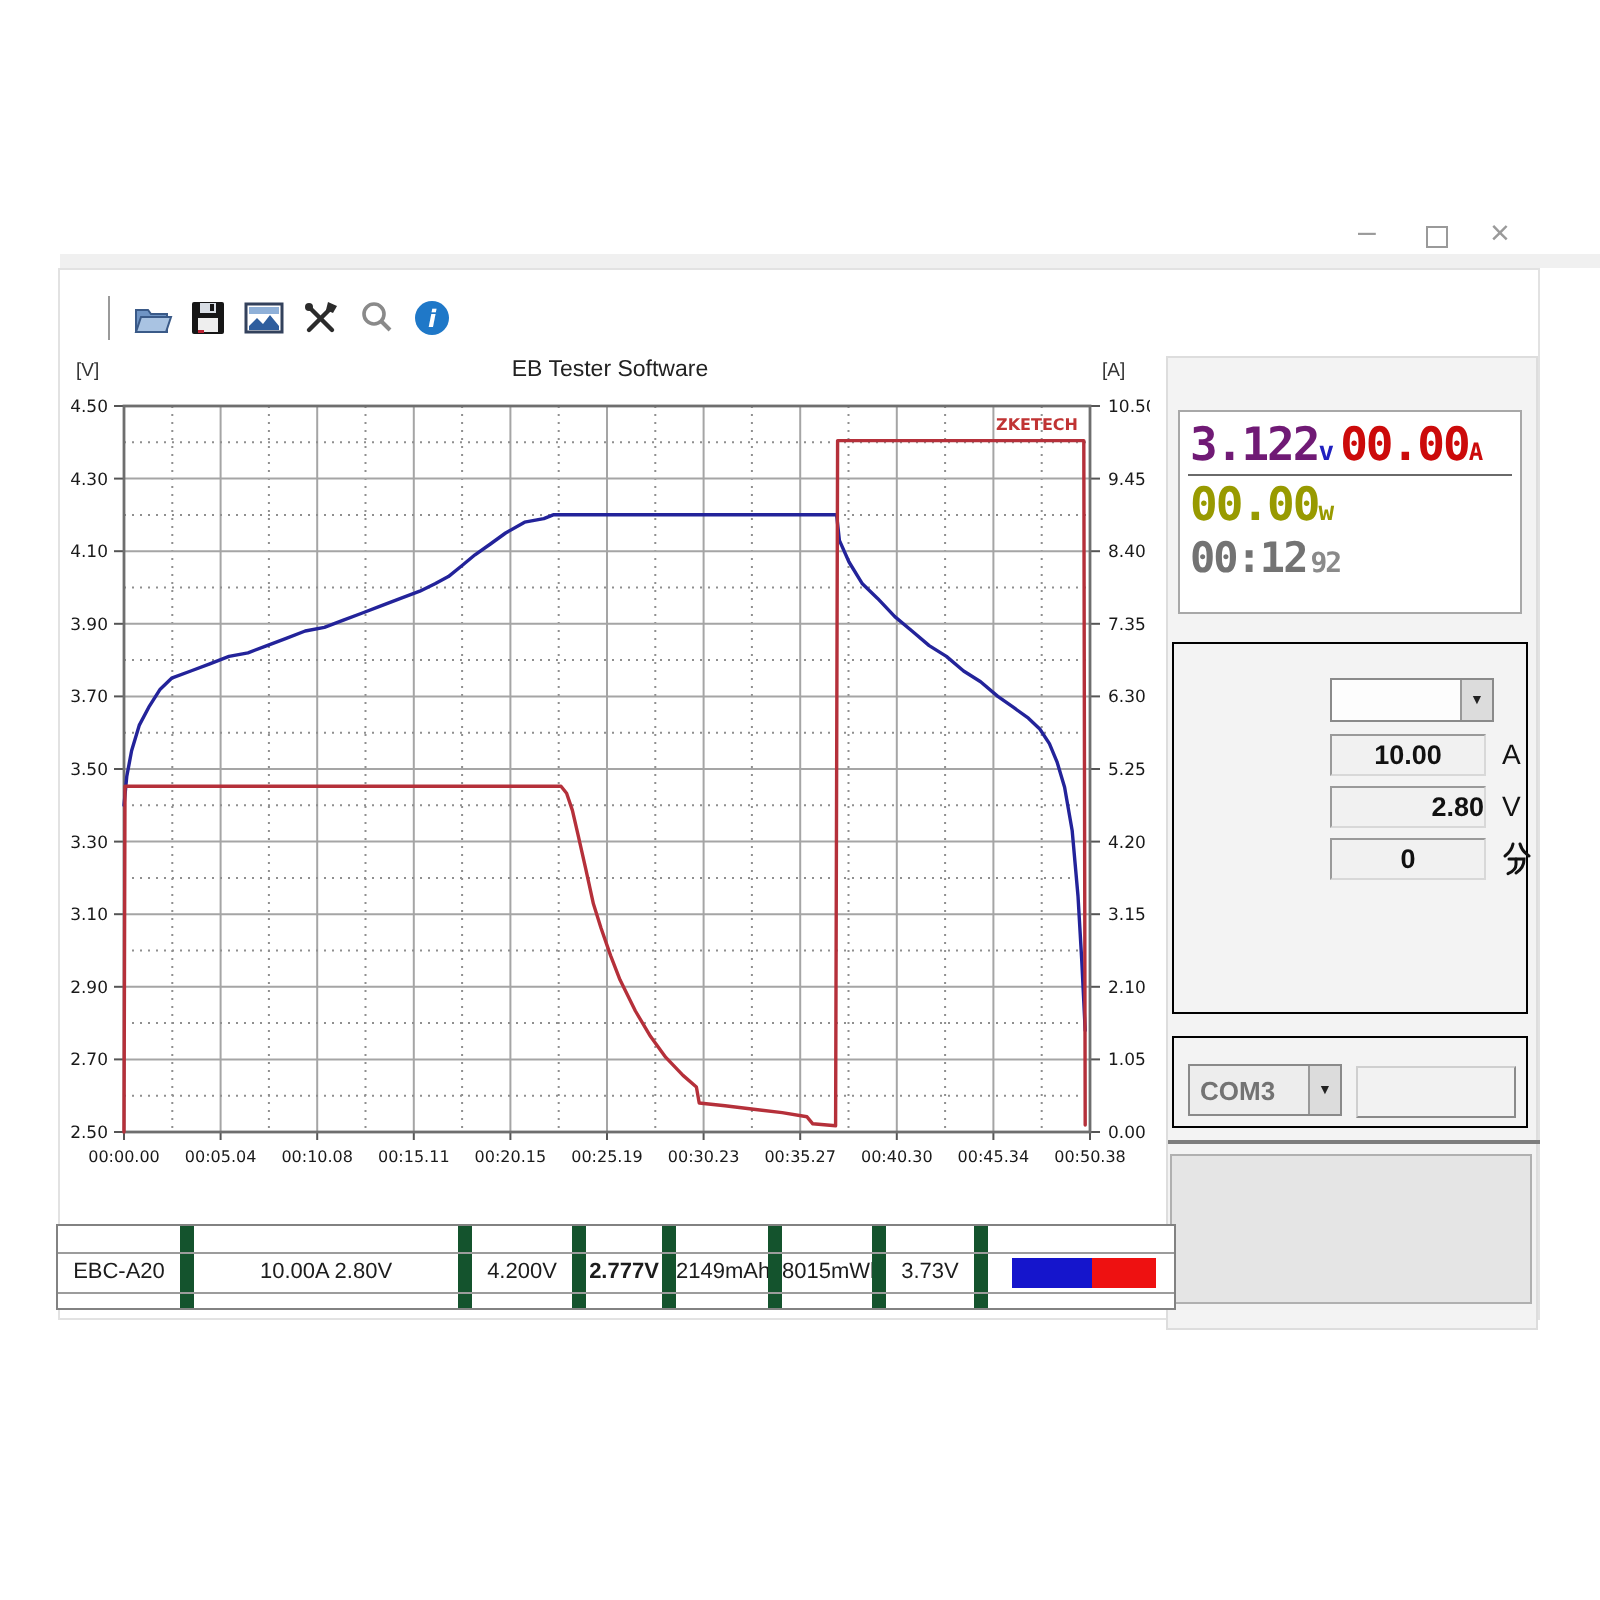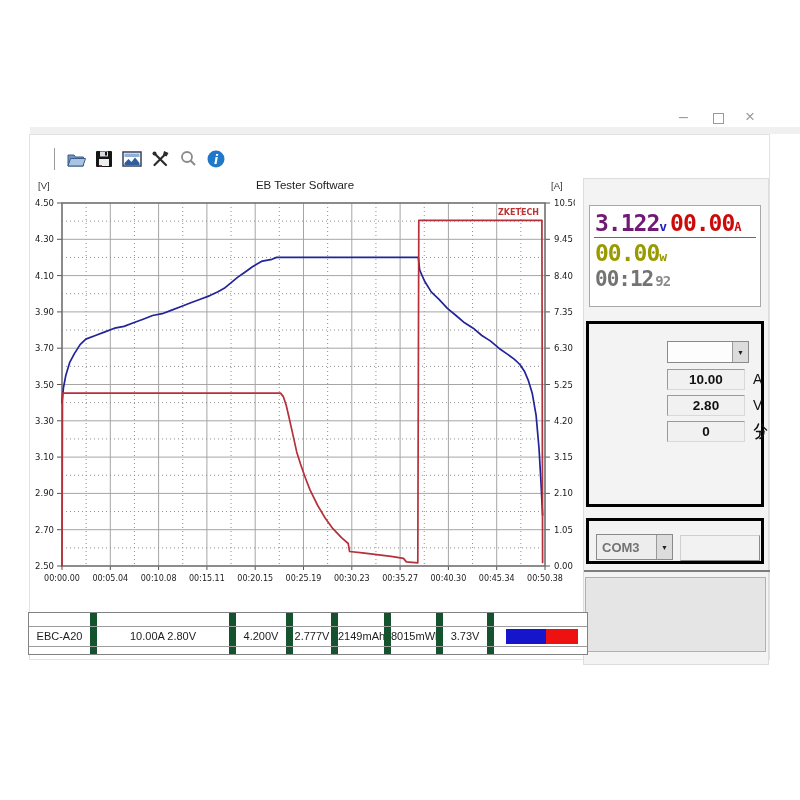--- a/index.html
+++ b/index.html
@@ -17,21 +17,21 @@
   .tbtn{width:24px;height:22px;display:flex;align-items:center;justify-content:center;cursor:pointer;}
   
   .axunit{font-size:9.5px;color:#333;}
   .ctitle{font-size:11.5px;color:#222;text-align:center;}
   
   .rpanel{background:#f3f3f3;border:1px solid #dddddd;}
   .dispbox{background:#fff;border:1px solid #a8a8a8;}
   .lcd{font-family:"DejaVu Sans Mono",monospace;font-weight:bold;letter-spacing:-1px;}
   .drow{display:flex;align-items:baseline;padding:0 5px;}
   .dsep{border-top:1.5px solid #6a6a6a;margin:1px 4px 0 4px;}
-  .groupbox{border:3px solid #000000;}
+  .groupbox{border:1px solid #000000;}
   .combo{background:#fdfdfd;border:1px solid #8a8a8a;display:flex;align-items:center;}
   .combo .val{flex:1;font-size:13px;font-weight:bold;padding-left:5px;color:#737373;}
   .arrowbtn{width:15px;align-self:stretch;background:#dcdcdc;border-left:1px solid #999;
             display:flex;align-items:center;justify-content:center;font-size:7px;color:#222;}
   .field{background:#f1f1f1;border:1px solid #9a9a9a;border-bottom-color:#d8d8d8;border-right-color:#d8d8d8;
          font-size:13.5px;font-weight:bold;color:#111;text-align:center;line-height:19px;}
   .flabel{font-size:14px;color:#111;}
   .pushbtn{background:#f2f2f2;border:1px solid #8a8a8a;border-top-color:#cfcfcf;border-left-color:#cfcfcf;}
   .hsepline{background:#7d7d7d;}
   .graypanel{background:#e5e5e5;border:1px solid #b0b0b0;}
@@ -247,21 +247,21 @@
       </div>
     </div>
 
     <div class="abs groupbox" style="left:2px;top:142px;width:178px;height:186px;">
       <div class="abs combo" style="left:78px;top:17px;width:82px;height:22px;">
         <span class="val"></span>
         <span class="arrowbtn">▼</span>
       </div>
       <div class="abs field" style="left:78px;top:45px;width:78px;height:21px;">10.00</div>
       <div class="abs flabel" style="left:164px;top:47px;">A</div>
-      <div class="abs field" style="left:78px;top:71px;width:78px;height:21px;">2.80</div>
+      <div class="abs field" style="left:78px;top:71px;width:78px;height:21px;text-align:right;">2.80</div>
       <div class="abs flabel" style="left:164px;top:73px;">V</div>
       <div class="abs field" style="left:78px;top:97px;width:78px;height:21px;">0</div>
       <div class="abs" style="left:164px;top:98px;">
         <svg width="15" height="18" viewBox="0 0 15 18">
             <g fill="none" stroke="#111111" stroke-width="1.5" stroke-linecap="round">
               <path d="M5.5 2 C5 4.5 3.5 6.5 1.5 8"></path>
               <path d="M9 2 C9.7 4.5 11.3 6.5 13.5 8"></path>
               <path d="M3.5 9.5 L11 9.5 C11 12.5 10 14.7 7 16.5"></path>
               <path d="M7 9.5 L7 12.2 C7 14.2 5.5 15.7 3 16.8"></path>
             </g>
@@ -289,21 +289,21 @@
         <div class="scell" style="width:45px;"></div>
       <div class="scell" style="width:53px;"></div>
         <div class="scell" style="width:52px;"></div>
       <div class="scell" style="width:51px;"></div>
         <div class="scell"></div>
     </div>
     <div class="srow rmid">
       <div class="scell" style="width:68px;">EBC-A20</div>
       <div class="scell" style="width:139px;">10.00A 2.80V</div>
       <div class="scell" style="width:57px;">4.200V</div>
-      <div class="scell" style="width:45px;">2.777V</div>
+      <div class="scell" style="width:45px;font-weight:bold;">2.777V</div>
       <div class="scell" style="width:53px;">2149mAh</div>
       <div class="scell" style="width:52px;">8015mWh</div>
       <div class="scell" style="width:51px;">3.73V</div>
       <div class="scell" style="position:relative;">
         <span id="legend-blue" class="legendblk" style="left: 12px; width: 40px; background: rgb(21, 21, 204);"></span>
         <span id="legend-red" class="legendblk" style="left: 52px; width: 32px; background: rgb(238, 17, 17);"></span>
       </div>
     </div>
     <div class="srow rbot">
       <div class="scell" style="width:68px;"></div>

